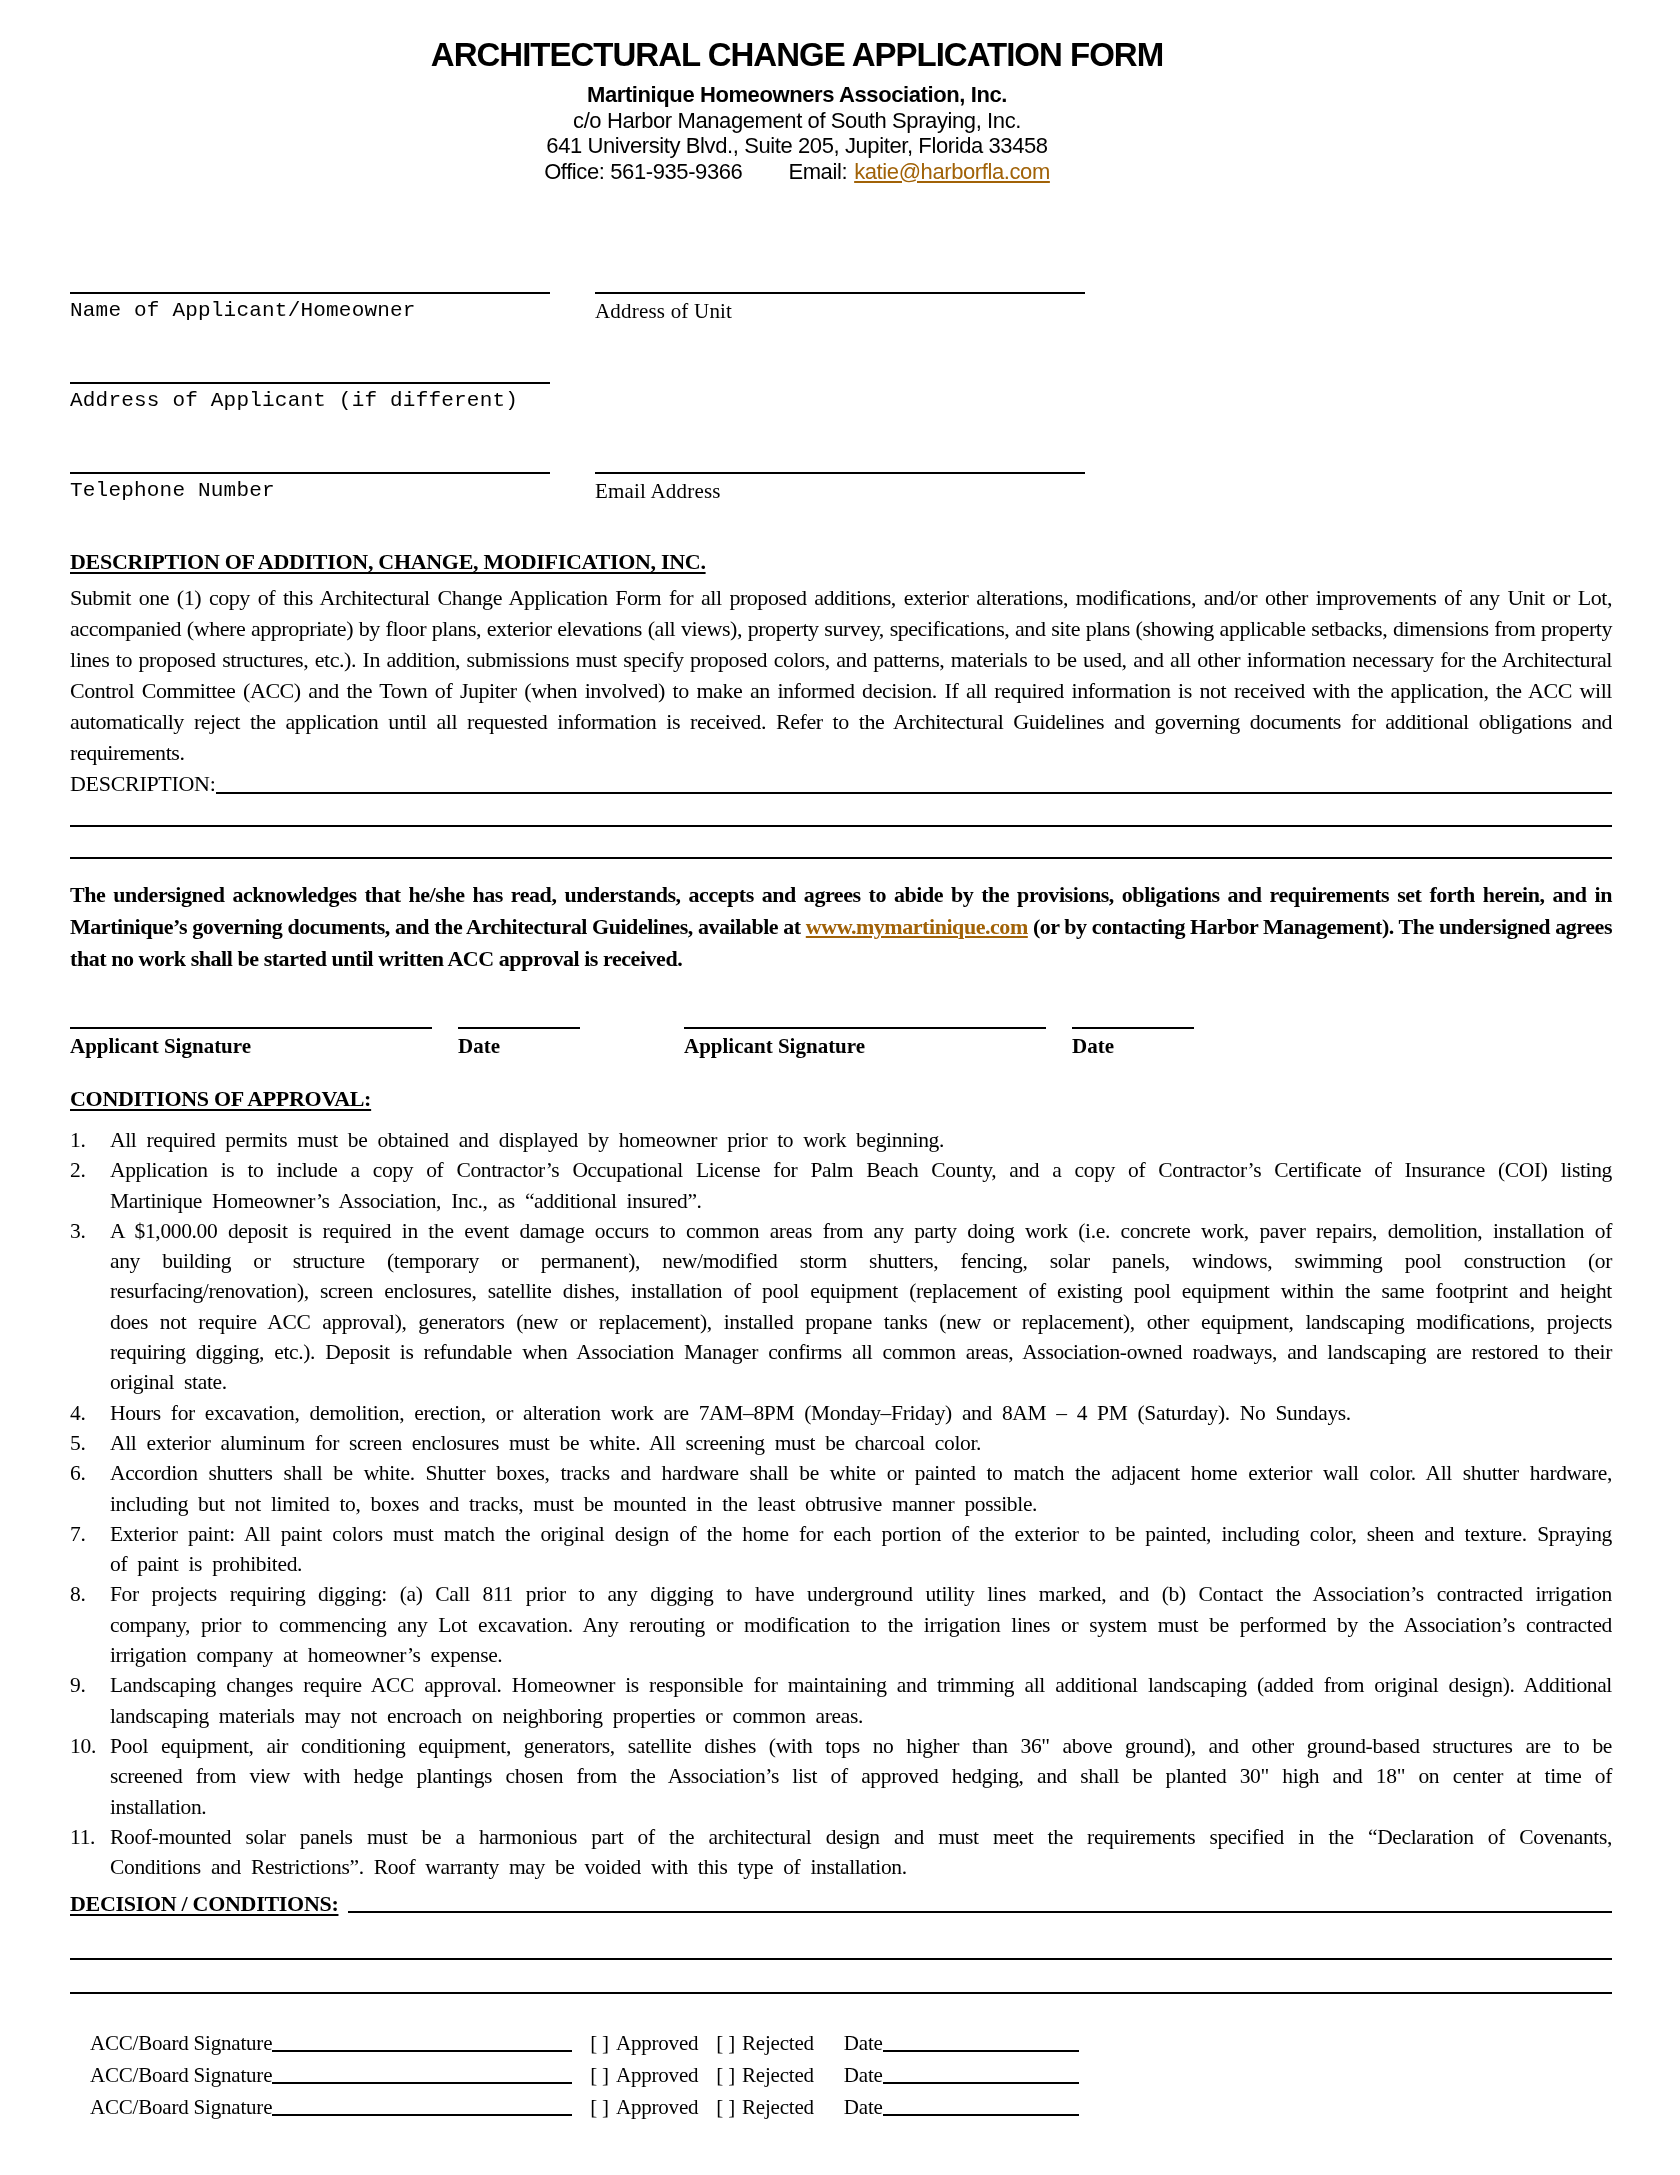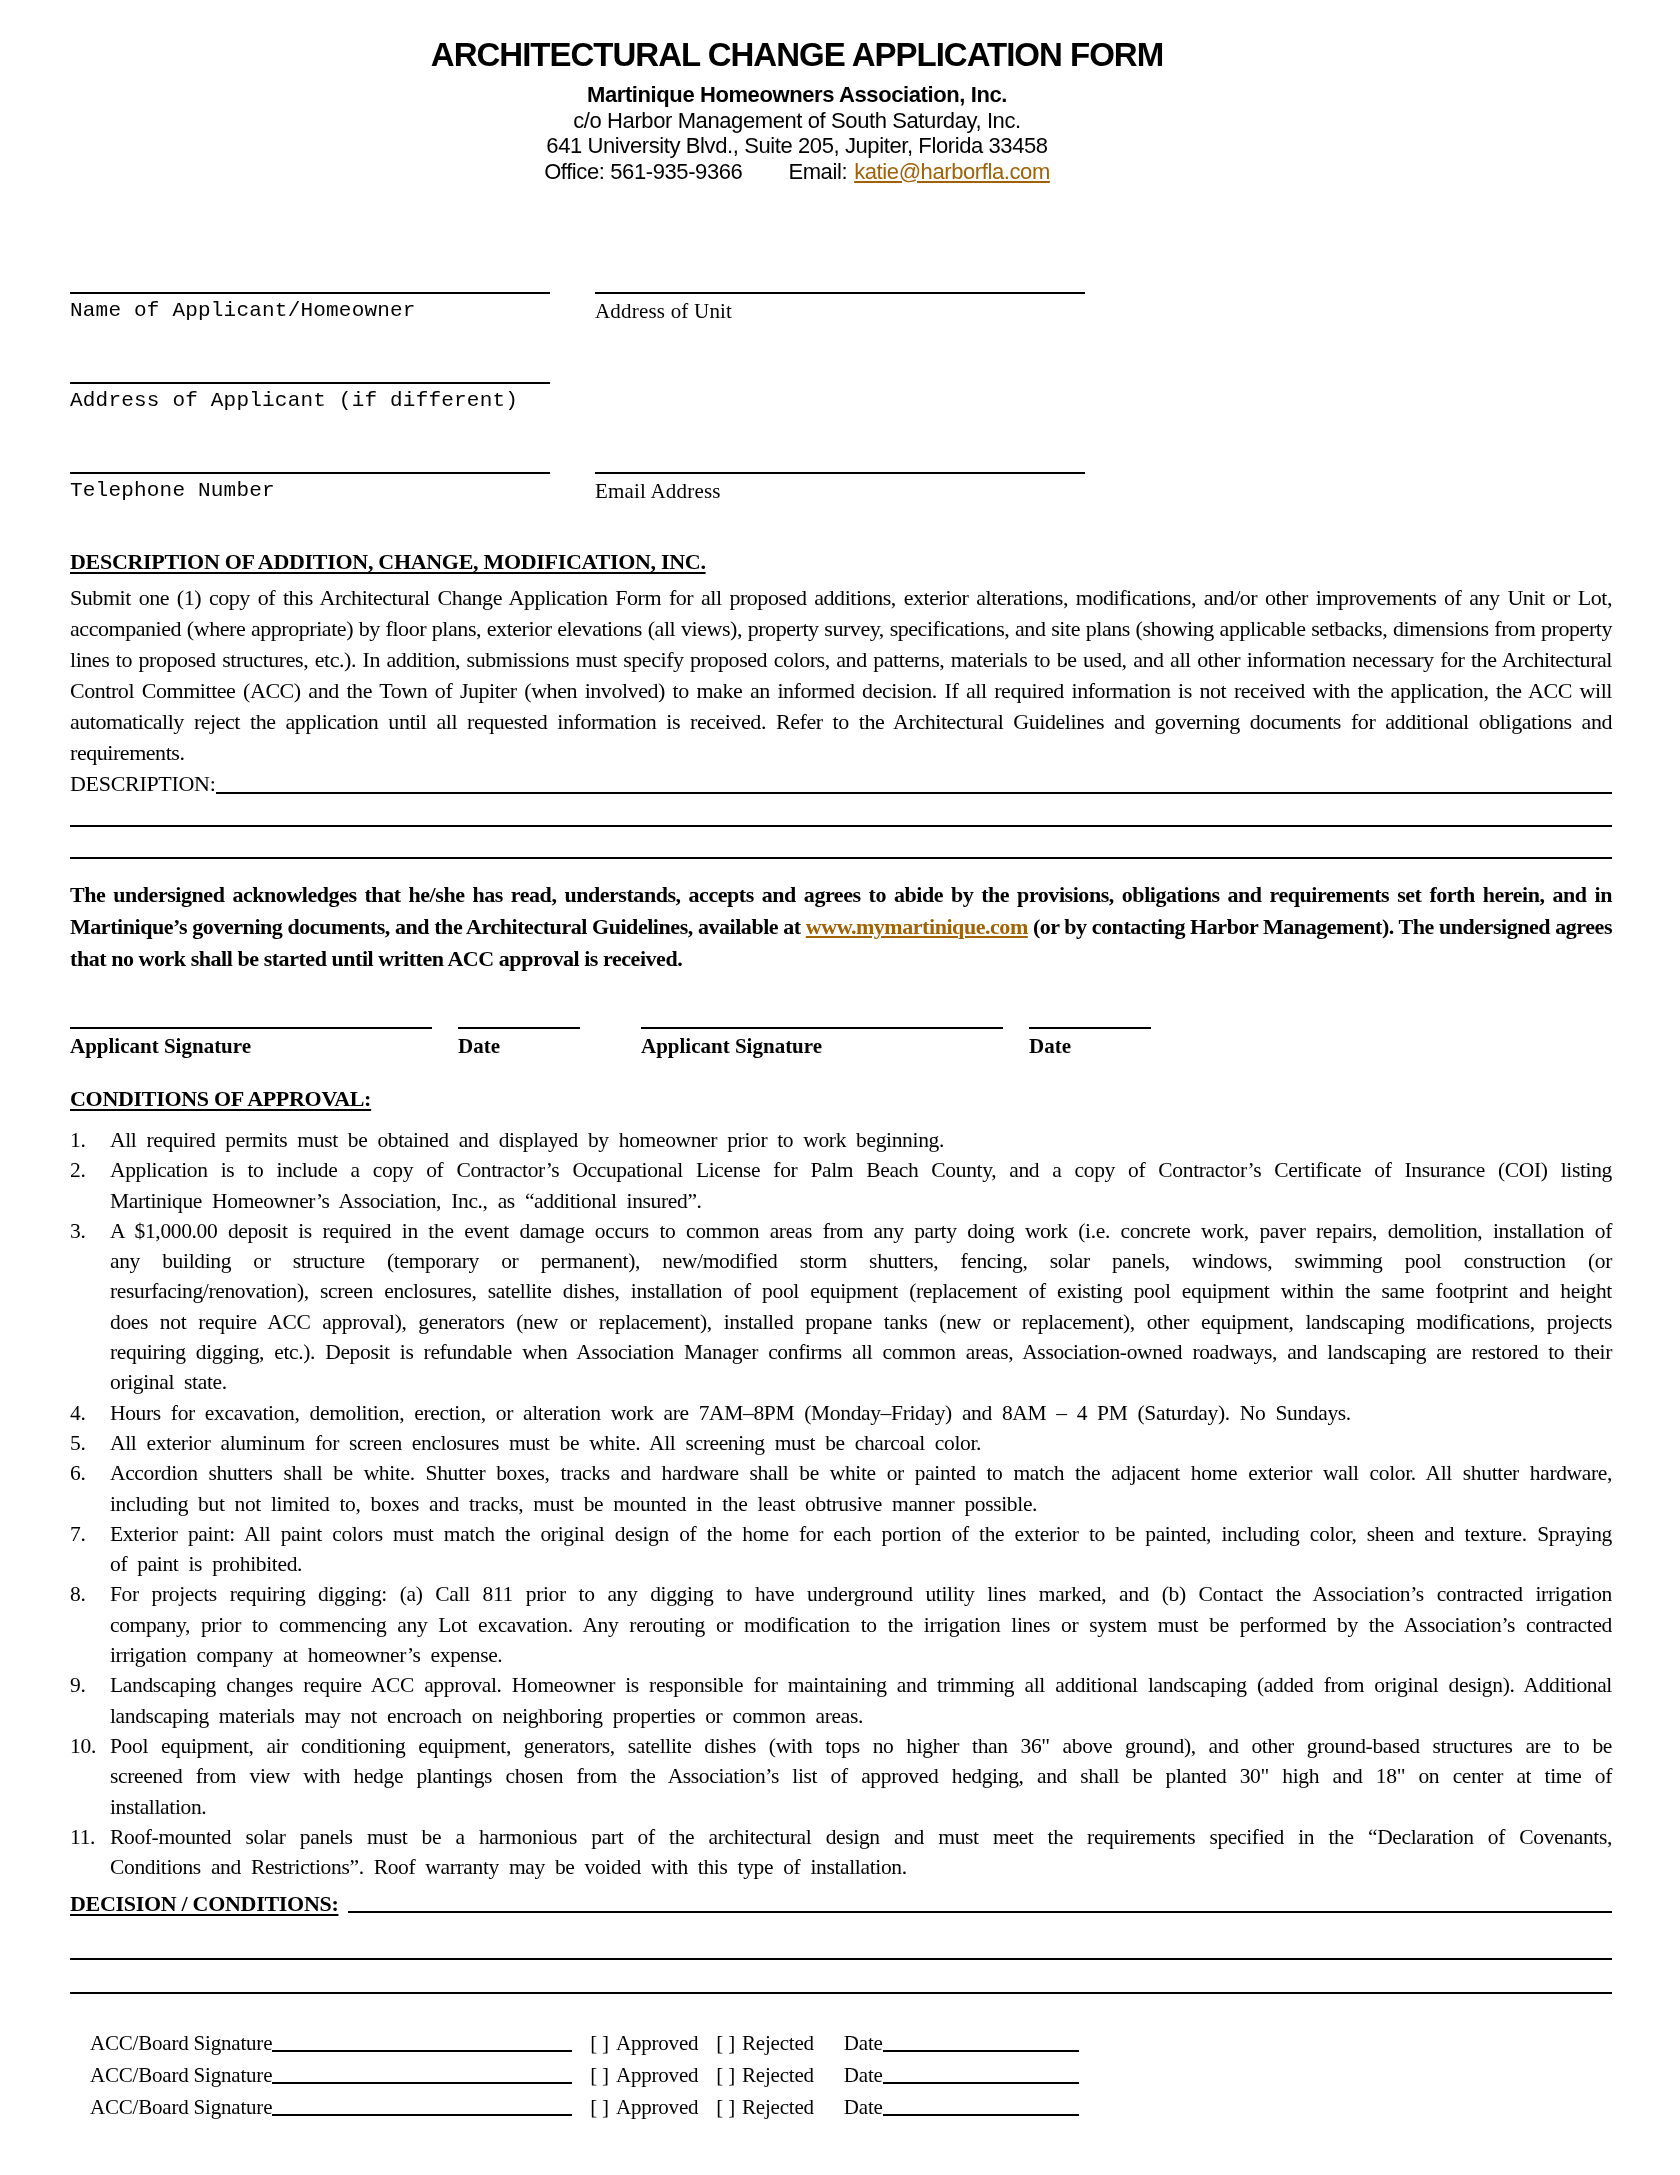--- a/index.html
+++ b/index.html
@@ -42,21 +42,21 @@
   .body-just { margin:6px 0 0 0; font-size:22px; line-height:31px; text-align:justify; letter-spacing:-0.45px; }
   .inline-line { display:flex; align-items:flex-end; }
   .desc-labelrow { height:31px; }
   .dlabel { font-size:22px; letter-spacing:-0.3px; line-height:31px; }
   .dline2 { margin-top:26px; }
   .dline3 { margin-top:30px; }
   
   .ack { margin:20px 0 0 0; font-size:22px; font-weight:bold; line-height:32px; text-align:justify; letter-spacing:-0.45px; }
   .ack .link { font-weight:bold; }
   
-  .sigrow { display:flex; gap:59px; margin-top:42px; }
+  .sigrow { display:flex; gap:102px; margin-top:42px; }
   .sg { width:512px; }
   .sg-lines { display:flex; gap:26px; }
   .l-long  { width:362px; border-bottom:2px solid #000; height:10px; }
   .l-short { width:122px; border-bottom:2px solid #000; height:10px; }
   .sg-labels { display:flex; gap:26px; margin-top:5px; font-weight:bold; font-size:21px; line-height:25px; }
   .sg-labels .sl { width:362px; }
   
   .cond-head { margin-top:26px; }
   .clist { margin-top:12px; }
   .citem { display:flex; line-height:30.3px; }
@@ -79,21 +79,21 @@
   .acclabel.date { margin-left:30px; }
 </style>
 </head>
 <body>
 
 <div class="page">
 
   <header class="hdr">
     <div class="title">ARCHITECTURAL CHANGE APPLICATION FORM</div>
     <div class="sub bold">Martinique Homeowners Association, Inc.</div>
-    <div class="sub">c/o Harbor Management of South Saturday, Inc.</div>
+    <div class="sub">c/o Harbor Management of South Spraying, Inc.</div>
     <div class="sub">641 University Blvd., Suite 205, Jupiter, Florida 33458</div>
     <div class="sub">
       <span>Office: 561-935-9366</span><span class="sp">Email:</span><a class="link maillink">katie@harborfla.com</a>
     </div>
   </header>
 
   <section class="fields">
     <div class="frow">
       <div class="fcol left">
         <div class="bline"></div>

